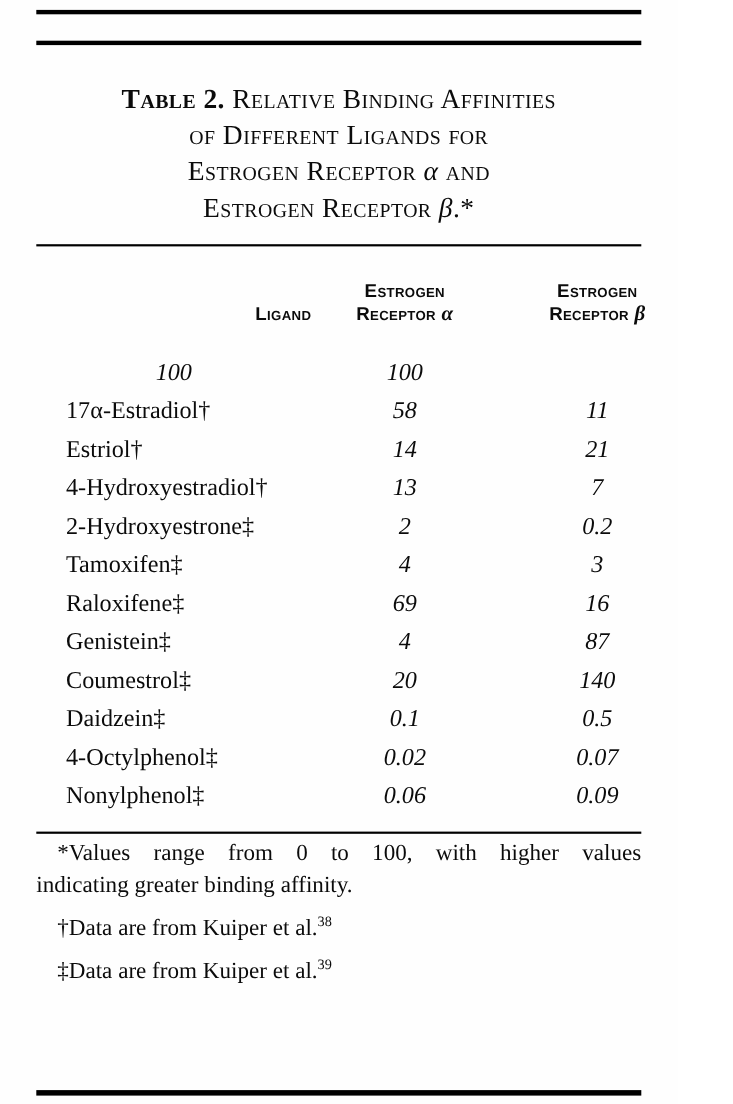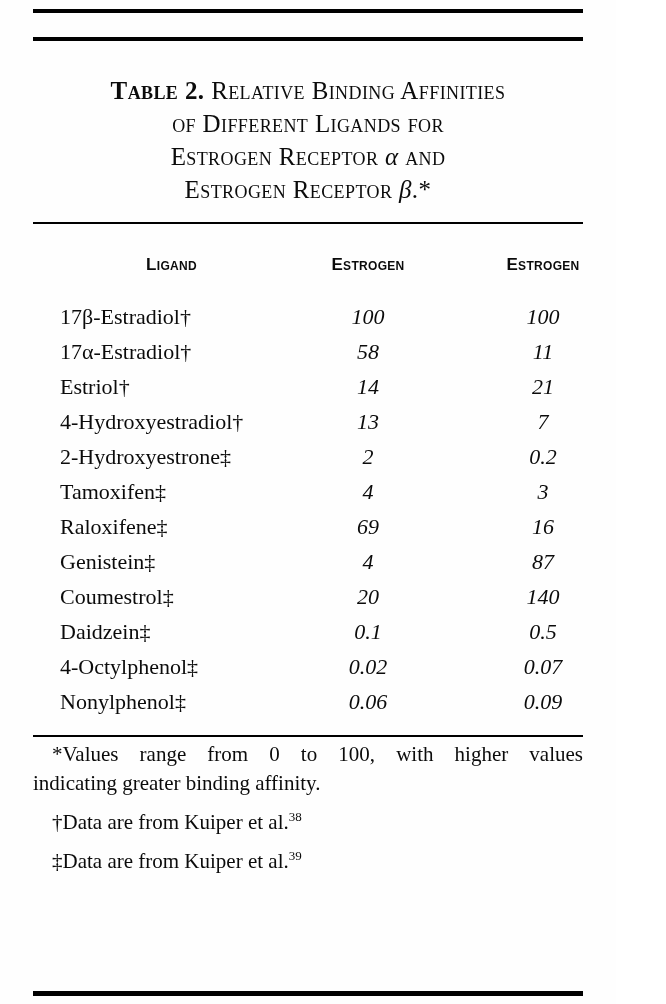--- a/index.html
+++ b/index.html
@@ -42,21 +42,21 @@
     display: grid;
     grid-template-columns: 250px 170px 180px;
     align-items: end;
     font-family: "Liberation Sans", "DejaVu Sans", sans-serif;
     font-weight: 700;
     font-size: 17px;
     line-height: 21px;
     font-variant: small-caps;
     letter-spacing: 0.3px;
   }
-  .th-ligand { text-align: center; padding-left: 27px; }
+  .th-ligand { text-align: right; padding-left: 27px; }
   .th-center { text-align: center; }
   .thead .greek {
     font-family: "Liberation Serif", "DejaVu Serif", serif;
     font-size: 19px;
     font-weight: 700;
   }
 
   
   .tbody { margin-top: 24px; font-size: 22px; }
   .trow {
@@ -105,29 +105,30 @@
       <div><span>Estrogen Receptor</span> <i class="greek">α</i> <span>and</span></div>
       <div><span>Estrogen Receptor</span> <i class="greek">β</i><span>.*</span></div>
     </div>
 
     <div class="rule rule-thin rule-under-title"></div>
 
     <div class="thead">
       <div class="th-ligand">Ligand</div>
       <div class="th-center">
         <div>Estrogen</div>
+        <div><span>Receptor</span> <i class="greek">α</i></div>
       </div>
       <div class="th-center">
         <div>Estrogen</div>
+        <div><span>Receptor</span> <i class="greek">β</i></div>
       </div>
     </div>
 
     <div class="tbody">
       <div class="trow">
-        <div class="td-ligand">17β-Estradiol†</div>
         <div class="td-num">100</div>
         <div class="td-num">100</div>
       </div>
       <div class="trow">
         <div class="td-ligand">17α-Estradiol†</div>
         <div class="td-num">58</div>
         <div class="td-num">11</div>
       </div>
       <div class="trow">
         <div class="td-ligand">Estriol†</div>

